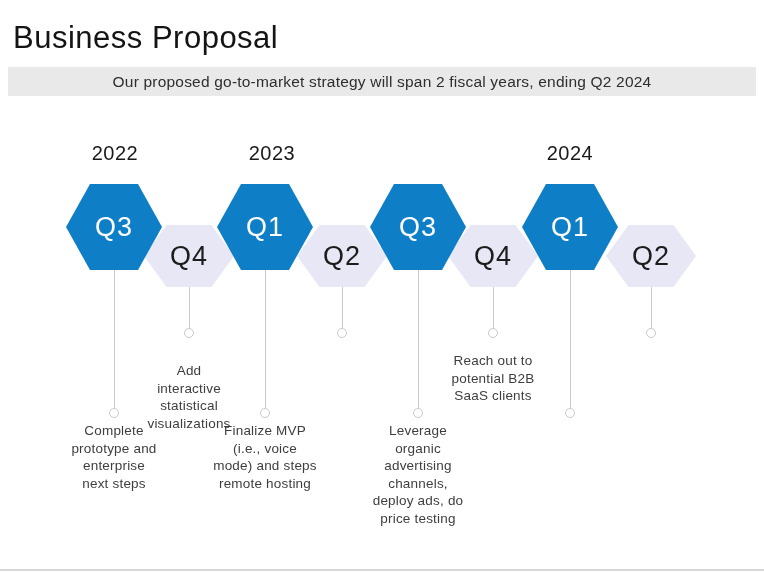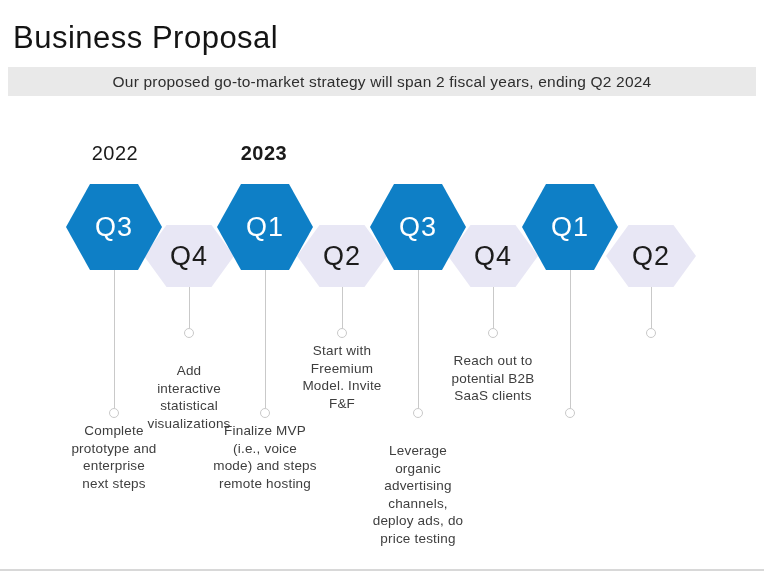--- a/index.html
+++ b/index.html
@@ -119,21 +119,22 @@
 
 <div class="slide">
 
   <div class="slide-title">Business Proposal</div>
 
   <div class="subtitle-banner">
     <span class="subtitle-text">Our proposed go-to-market strategy will span 2 fiscal years, ending Q2 2024</span>
   </div>
 
   <div class="year-label" style="left:65px;">2022</div>
-  <div class="year-label" style="left:214px;font-weight:bold;">2023</div>
+  <div class="year-label" style="left:222px;">2023</div>
+  <div class="year-label" style="left:520px;">2024</div>
 
   <div class="hexagon blue" style="left:66px;">
     <span class="qlabel">Q3</span>
   </div>
   <div class="connector-line" style="left:114px;top:246px;height:162px;"></div>
   <div class="connector-dot" style="left:109px;top:408px;"></div>
   <div class="milestone-desc" style="left:34px;top:422px;">Complete
 prototype and
 enterprise
 next steps</div>
@@ -156,31 +157,27 @@
   <div class="milestone-desc" style="left:185px;top:422px;">Finalize MVP
 (i.e., voice
 mode) and steps
 remote hosting</div>
 
   <div class="hexagon light" style="left:297px;">
     <span class="qlabel">Q2</span>
   </div>
   <div class="connector-line" style="left:342px;top:283px;height:45px;"></div>
   <div class="connector-dot" style="left:337px;top:328px;"></div>
-  <div class="milestone-desc" style="left:262px;top:342px;">Start with
-Freemium
-Model. Invite
-F&amp;F</div>
 
   <div class="hexagon blue" style="left:370px;">
     <span class="qlabel">Q3</span>
   </div>
   <div class="connector-line" style="left:418px;top:246px;height:162px;"></div>
   <div class="connector-dot" style="left:413px;top:408px;"></div>
-  <div class="milestone-desc" style="left:338px;top:422px;margin-top:20px;">Leverage
+  <div class="milestone-desc" style="left:338px;top:422px;">Leverage
 organic
 advertising
 channels,
 deploy ads, do
 price testing</div>
 
   <div class="hexagon light" style="left:448px;">
     <span class="qlabel">Q4</span>
   </div>
   <div class="connector-line" style="left:493px;top:283px;height:45px;"></div>

